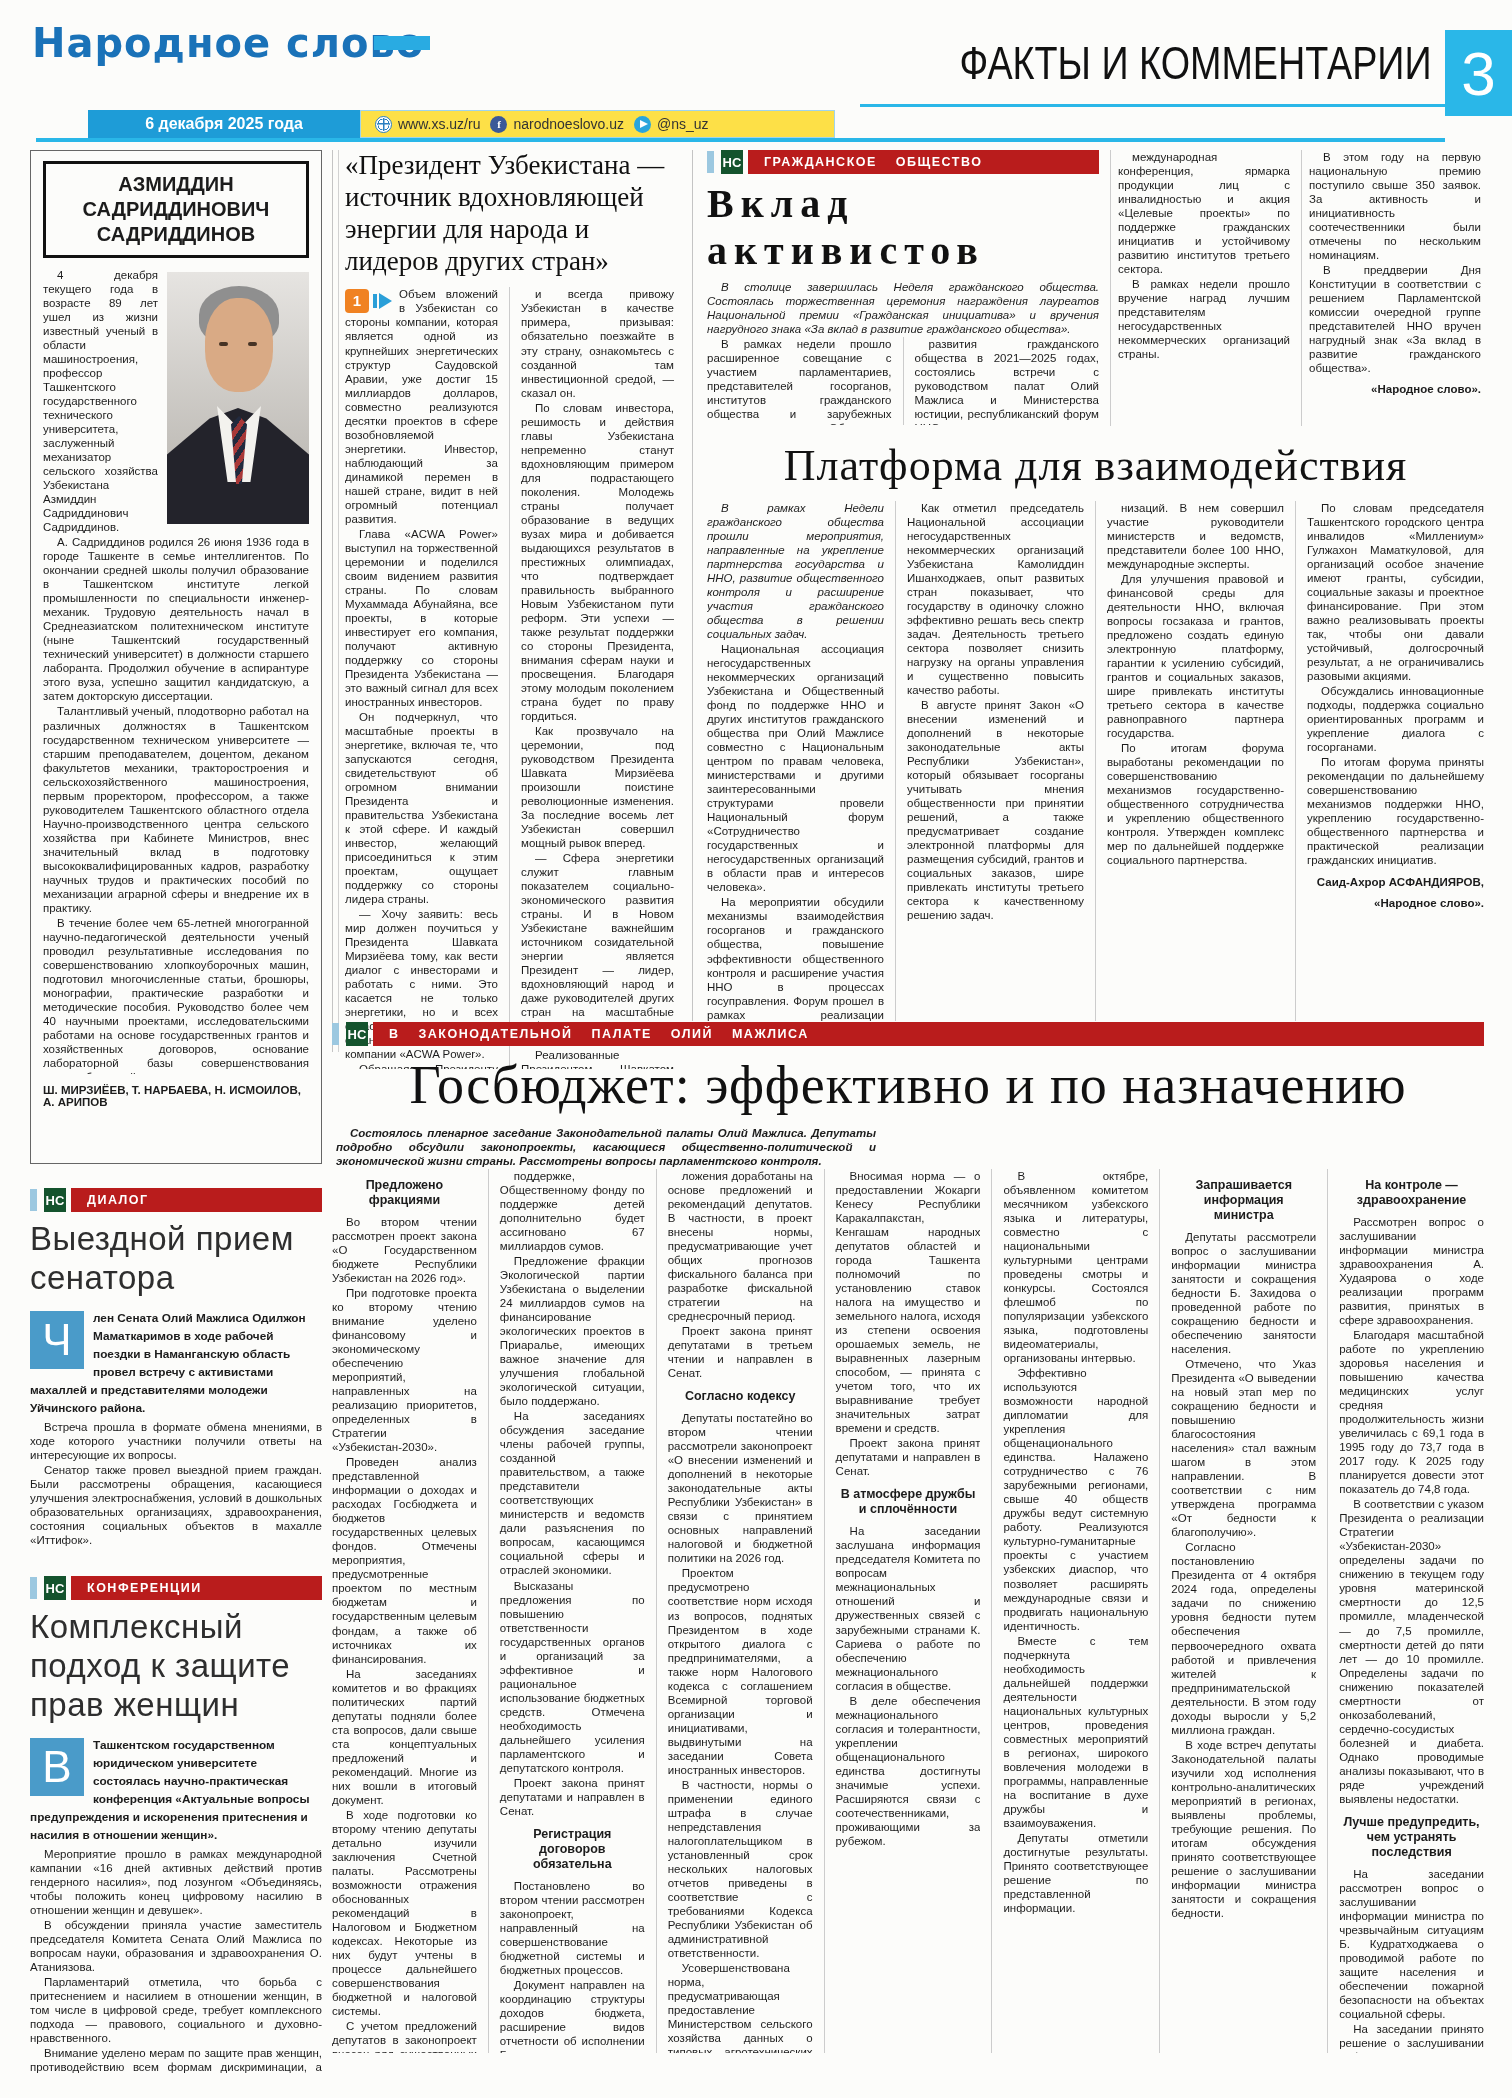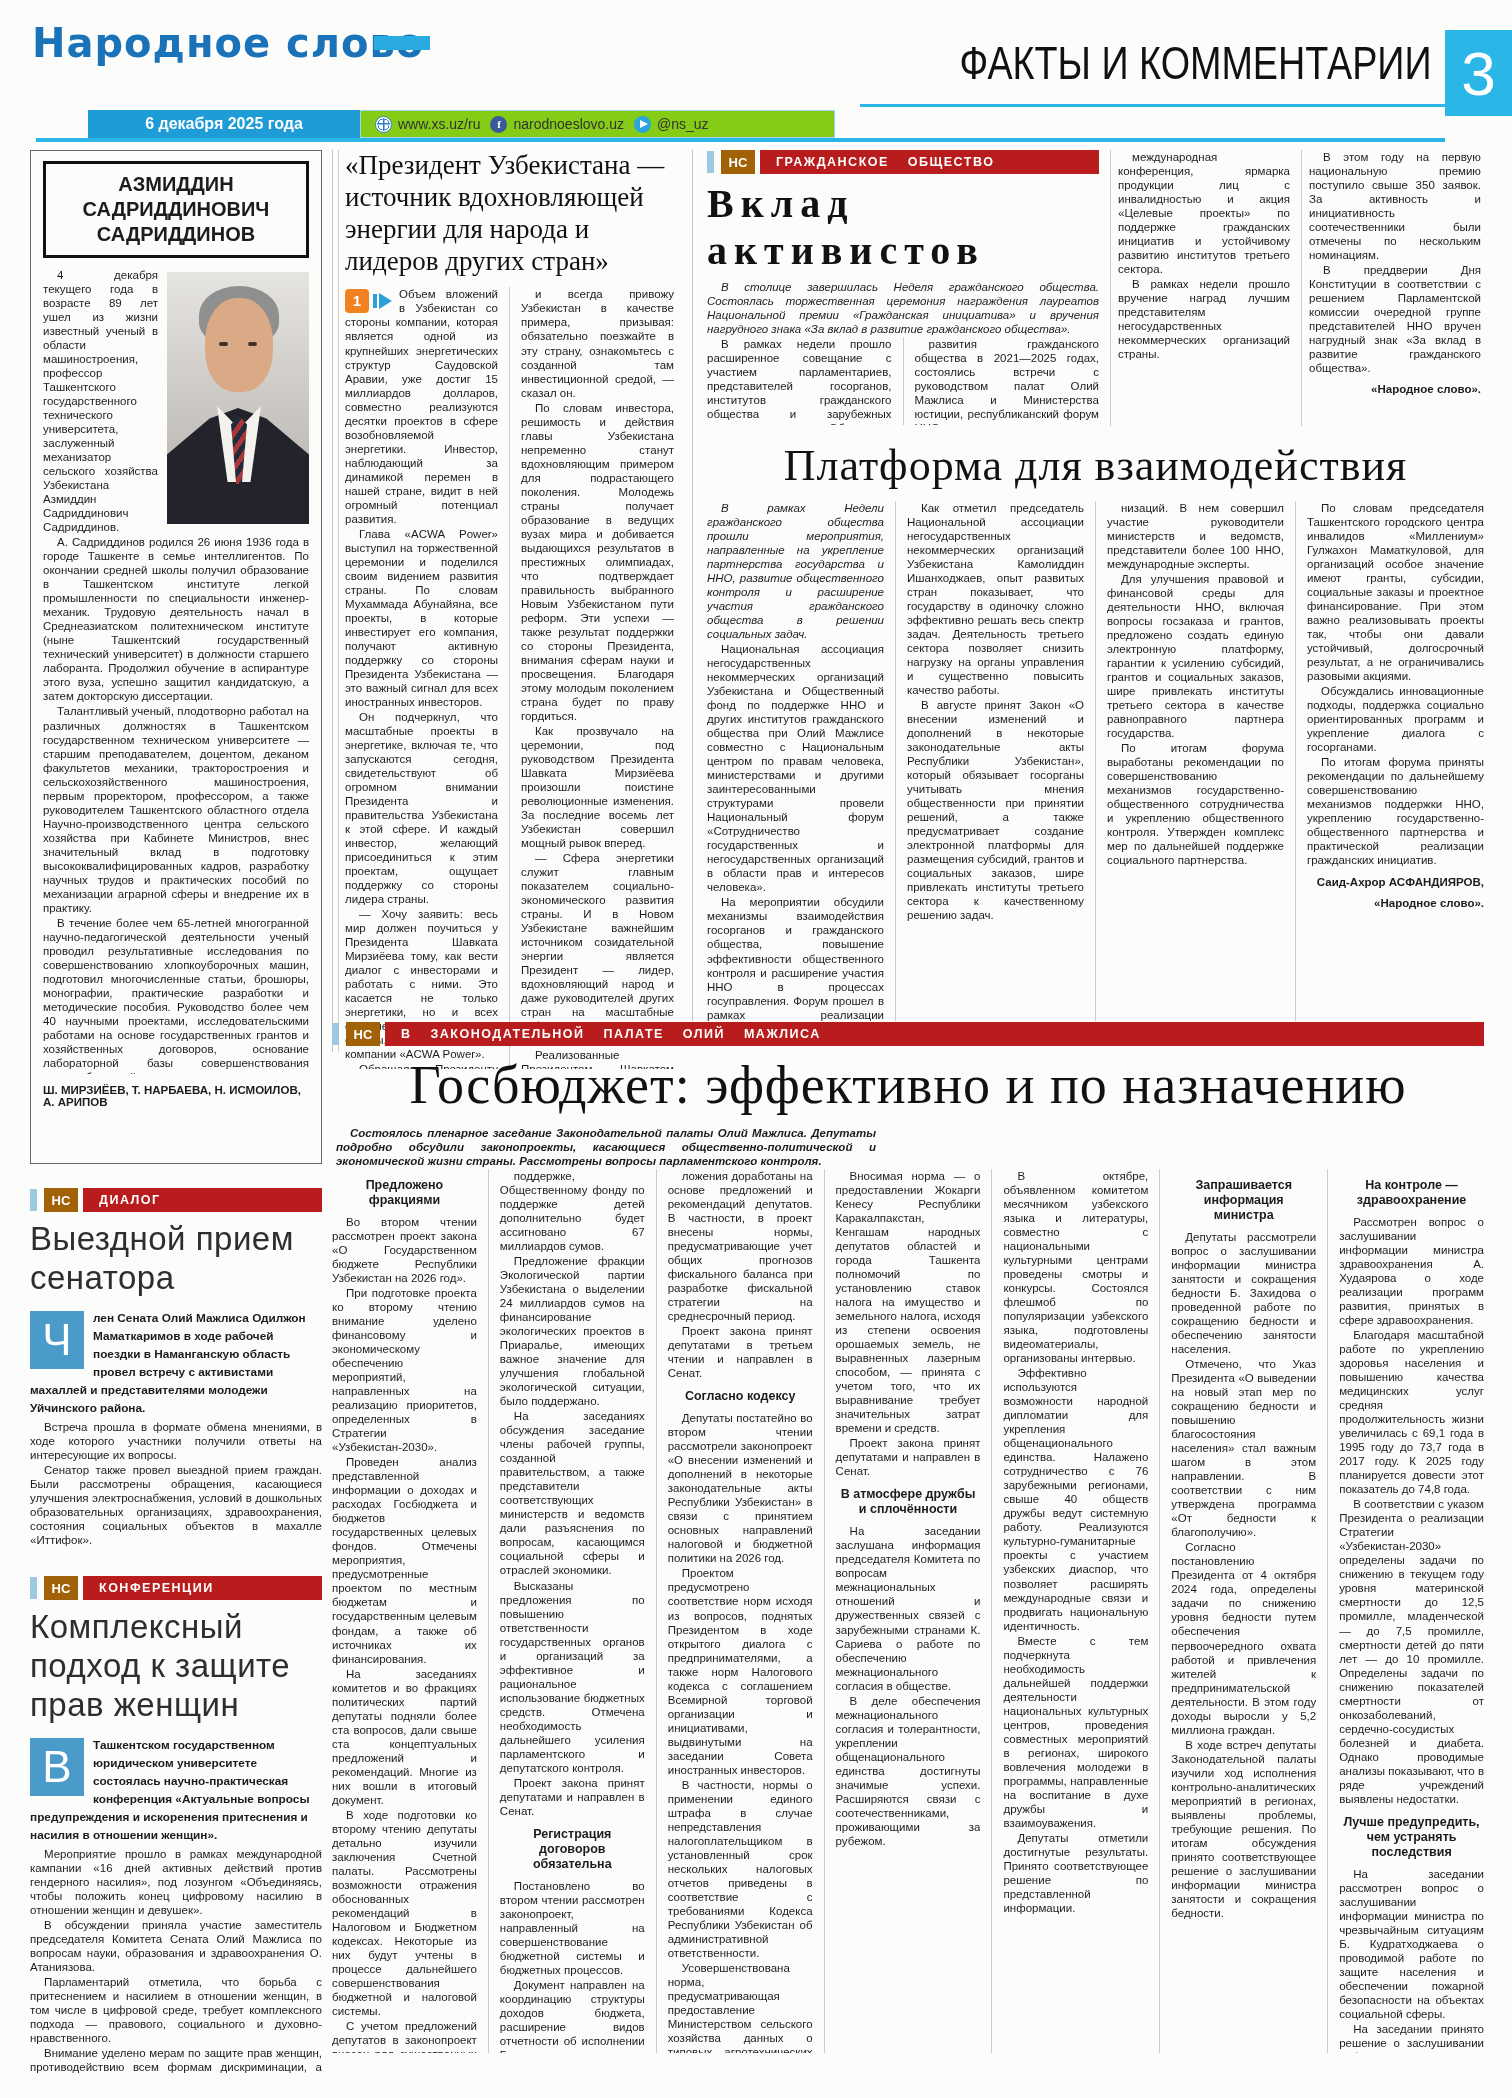--- a/index.html
+++ b/index.html
@@ -11,21 +11,21 @@
          color:#1a72b8; letter-spacing:1px; font-family:"DejaVu Sans",sans-serif;}
   .logo-dash{ position:absolute; left:374px; top:36px; width:56px; height:14px; background:#29abe2;}
   .facts-title{ position:absolute; right:80px; top:36px; font-size:46px; font-weight:400;
         color:#111; letter-spacing:0; transform:scaleX(.82); transform-origin:right center; white-space:nowrap;}
   .pagenum{ position:absolute; right:0; top:30px; width:67px; height:86px; background:#2ab7e8;
         color:#fff; font-size:62px; font-weight:400; display:flex; align-items:center; justify-content:center;}
   .facts-rule{ position:absolute; right:67px; top:104px; left:860px; height:3px; background:#2ab7e8;}
   .head-rule{ position:absolute; left:36px; right:67px; top:138px; height:4px; background:#2ab7e8;}
   .datebar{ position:absolute; left:88px; top:110px; width:272px; height:28px; background:#1e9cd7;
         color:#fff; font-weight:bold; font-size:16px; display:flex; align-items:center; justify-content:center;}
-  .urlstrip{ position:absolute; left:360px; top:110px; width:475px; height:28px; background:#84cc16;
+  .urlstrip{ position:absolute; left:360px; top:110px; width:475px; height:28px; background:#fde047;
         border:1px solid #9fd4ec; display:flex; align-items:center; gap:10px; padding:0 14px; font-size:14px; color:#333;}
   .urlstrip .grp{ display:flex; align-items:center; gap:6px; }
   .ic{ width:17px; height:17px; border-radius:50%; display:inline-flex; align-items:center;
        justify-content:center; color:#fff; font-size:11px; font-weight:bold; flex:0 0 auto;}
   .ic.globe{ background:#fff; border:1.5px solid #2a7fc1; position:relative;}
   .ic.globe::before{content:""; position:absolute; inset:1px; border-radius:50%;
        background:
         linear-gradient(#2a7fc1,#2a7fc1) 50% 50%/100% 1.5px no-repeat,
         linear-gradient(#2a7fc1,#2a7fc1) 50% 50%/1.5px 100% no-repeat,
         radial-gradient(circle at 50% 50%, transparent 55%, #2a7fc1 56% 65%, transparent 66%);}
@@ -37,21 +37,21 @@
   .art p{ font-size:11.5px; line-height:1.22; text-align:justify; text-indent:14px; margin-bottom:1px;}
   .art .sub{ text-align:center; font-size:12.5px; font-weight:bold; margin:9px 4px 7px; line-height:1.2;}
   .art .credit{ text-align:right; font-weight:bold; font-size:11.5px; text-indent:0; margin-top:7px;}
   .art .byline{ text-align:right; font-weight:bold; font-size:11.5px; text-indent:0; margin-top:8px; margin-bottom:0;}
   .cols{ display:flex; }
   .ncol{ flex:1 1 0; overflow:hidden; }
   .ncol + .ncol{ border-left:1px solid #ccc; padding-left:11px; margin-left:11px; }
   
   .band{ display:flex; align-items:center; height:24px; }
   .band .pre{ width:7px; height:22px; background:#9cc8e0; margin-right:7px;}
-  .band .ns{ width:34px; height:24px; background:#a16207; color:#fff; font-weight:bold;
+  .band .ns{ width:22px; height:24px; background:#14532d; color:#fff; font-weight:bold;
        font-size:13px; display:flex; align-items:center; justify-content:center; margin-right:5px;}
   .band .bar{ flex:1; height:24px; background:#b91c1c; color:#fff; font-weight:bold; font-size:12.5px;
        letter-spacing:1.5px; word-spacing:14px; display:flex; align-items:center; padding-left:16px;}
   
   .lead{ font-weight:bold; font-size:11.8px; line-height:1.25; text-align:justify;}
   .dropcap{ float:left; width:54px; height:58px; background:#4a9bc9; color:#fff; font-size:44px;
        display:flex; align-items:center; justify-content:center; margin:3px 9px 3px 0; font-weight:400;}
   
   #obituary{ position:absolute; left:30px; top:150px; width:292px; height:1014px;
        border:1px solid #666; padding:10px 12px; overflow:hidden;}

